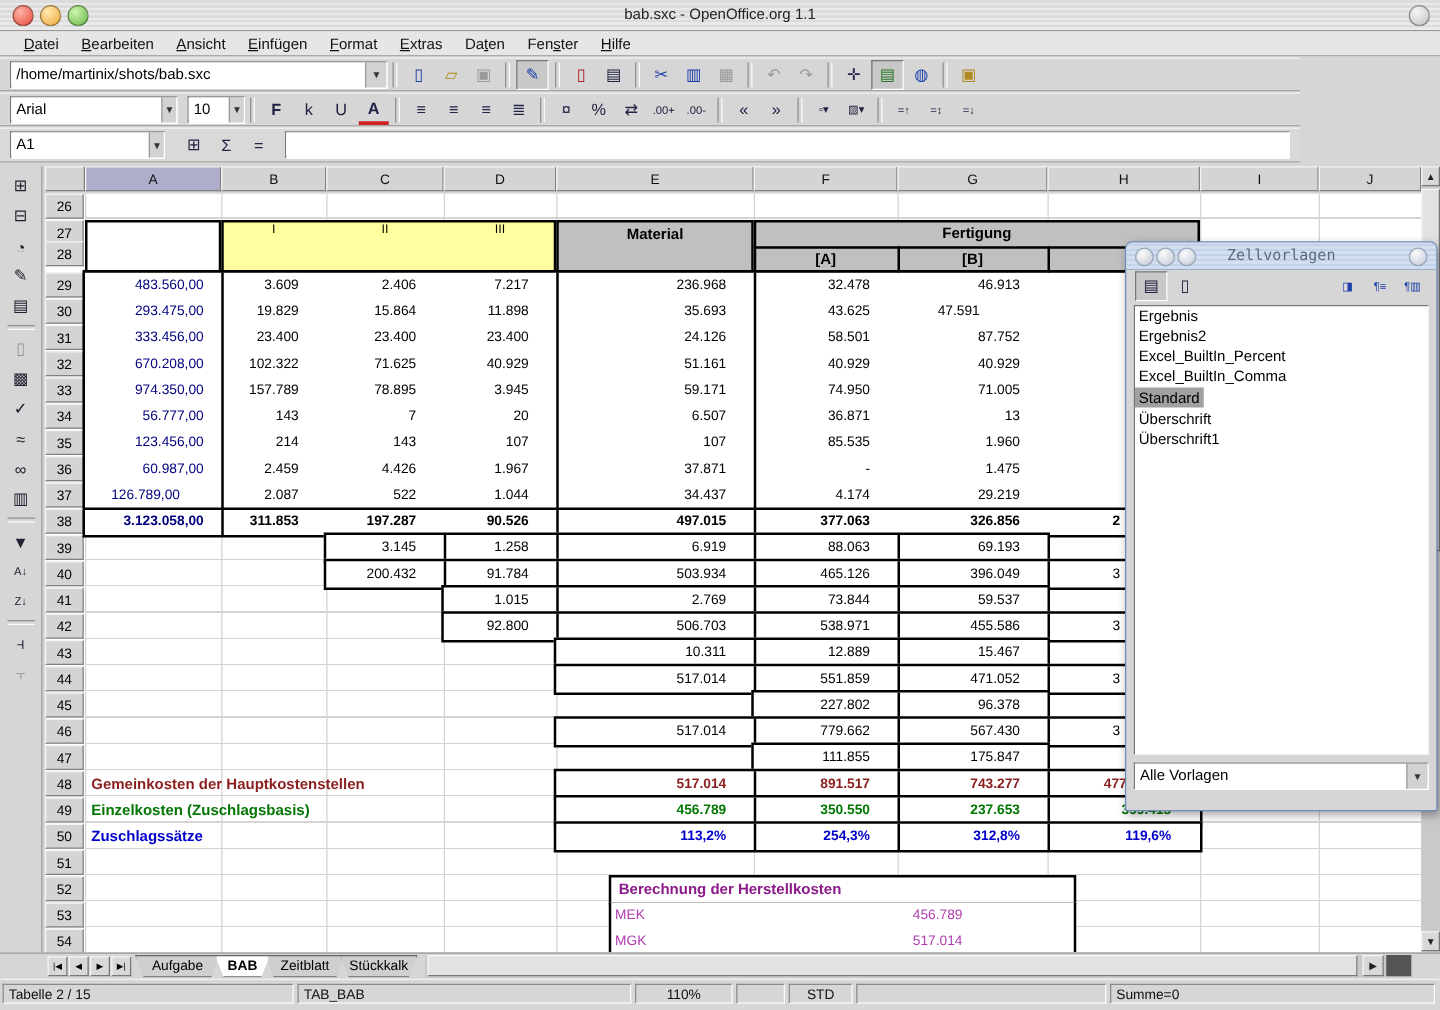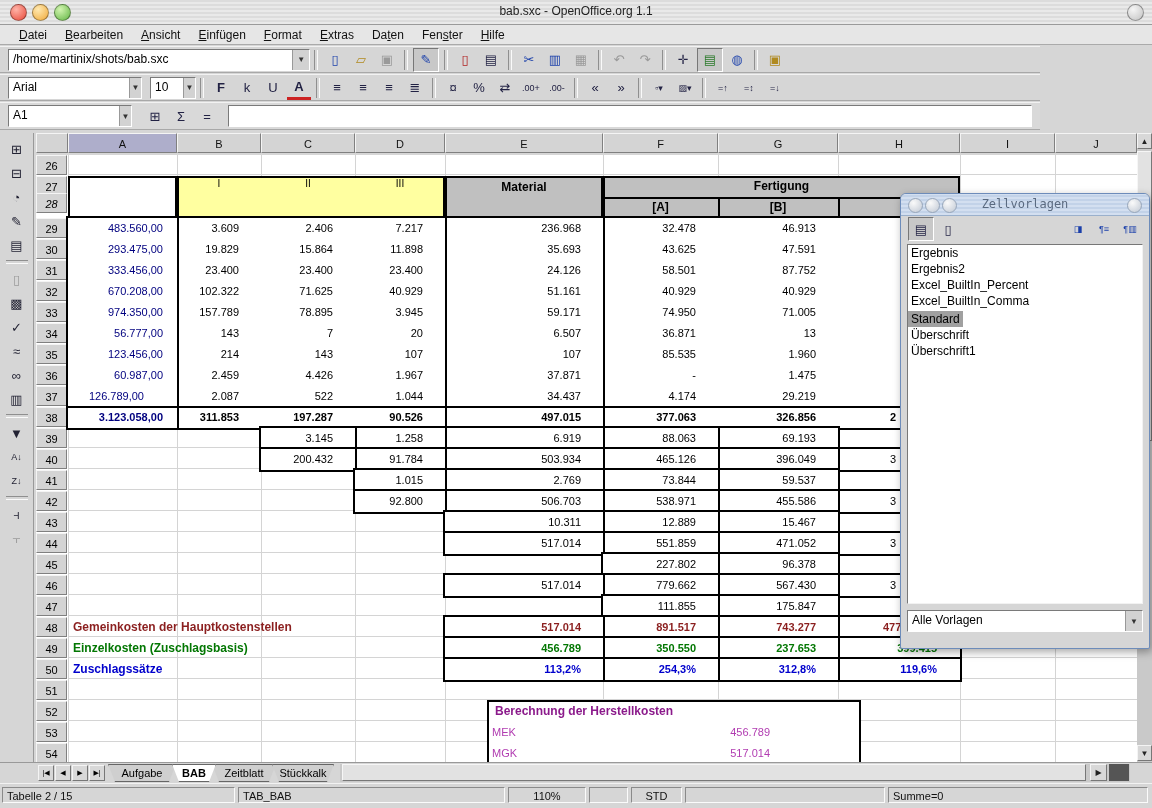--- a/index.html
+++ b/index.html
@@ -267,21 +267,21 @@
       <div class="gl-v" style="left: 225px;"></div>
       <div class="gl-v" style="left: 319px;"></div>
       <div class="gl-v" style="left: 409px;"></div>
       <div class="gl-v" style="left: 567px;"></div>
       <div class="gl-v" style="left: 682px;"></div>
       <div class="gl-v" style="left: 802px;"></div>
       <div class="gl-v" style="left: 924px;"></div>
       <div class="gl-v" style="left: 1019px;"></div>
       <div class="rowhdr" style="top: 0px;">26</div>
       <div class="rowhdr" style="top: 21px;">27</div>
-      <div class="rowhdr" style="top: 38px; font-style: italic;">28</div>
+      <div class="rowhdr" style="top: 38px;">28</div>
       <div class="rowhdr" style="top: 63px;">29</div>
       <div class="rowhdr" style="top: 84px;">30</div>
       <div class="rowhdr" style="top: 105px;">31</div>
       <div class="rowhdr" style="top: 126px;">32</div>
       <div class="rowhdr" style="top: 147px;">33</div>
       <div class="rowhdr" style="top: 168px;">34</div>
       <div class="rowhdr" style="top: 189px;">35</div>
       <div class="rowhdr" style="top: 210px;">36</div>
       <div class="rowhdr" style="top: 231px;">37</div>
       <div class="rowhdr" style="top: 252px;">38</div>
@@ -375,21 +375,21 @@
       <div class="cell num" style="left: 319px; top: 63px; width: 90px;">7.217</div>
       <div class="cell num" style="left: 409px; top: 63px; width: 158px;">236.968</div>
       <div class="cell num" style="left: 567px; top: 63px; width: 115px;">32.478</div>
       <div class="cell num" style="left: 682px; top: 63px; width: 120px;">46.913</div>
       <div class="cell numA navy" style="left: 32px; top: 84px; width: 109px;">293.475,00</div>
       <div class="cell num" style="left: 141px; top: 84px; width: 84px;">19.829</div>
       <div class="cell num" style="left: 225px; top: 84px; width: 94px;">15.864</div>
       <div class="cell num" style="left: 319px; top: 84px; width: 90px;">11.898</div>
       <div class="cell num" style="left: 409px; top: 84px; width: 158px;">35.693</div>
       <div class="cell num" style="left: 567px; top: 84px; width: 115px;">43.625</div>
-      <div class="cell num" style="left: 682px; top: 84px; width: 120px;">47.591</div>
+      <div class="cell num" style="left: 682px; top: 84px; width: 120px; text-align: center;">47.591</div>
       <div class="cell numA navy" style="left: 32px; top: 105px; width: 109px;">333.456,00</div>
       <div class="cell num" style="left: 141px; top: 105px; width: 84px;">23.400</div>
       <div class="cell num" style="left: 225px; top: 105px; width: 94px;">23.400</div>
       <div class="cell num" style="left: 319px; top: 105px; width: 90px;">23.400</div>
       <div class="cell num" style="left: 409px; top: 105px; width: 158px;">24.126</div>
       <div class="cell num" style="left: 567px; top: 105px; width: 115px;">58.501</div>
       <div class="cell num" style="left: 682px; top: 105px; width: 120px;">87.752</div>
       <div class="cell numA navy" style="left: 32px; top: 126px; width: 109px;">670.208,00</div>
       <div class="cell num" style="left: 141px; top: 126px; width: 84px;">102.322</div>
       <div class="cell num" style="left: 225px; top: 126px; width: 94px;">71.625</div>

